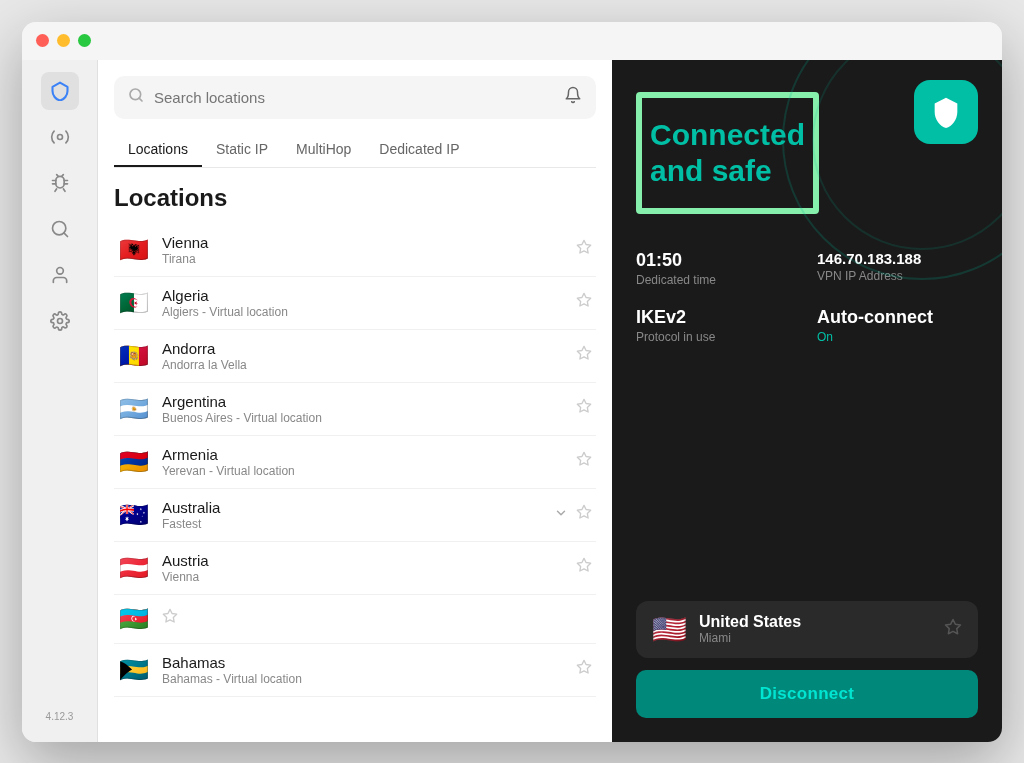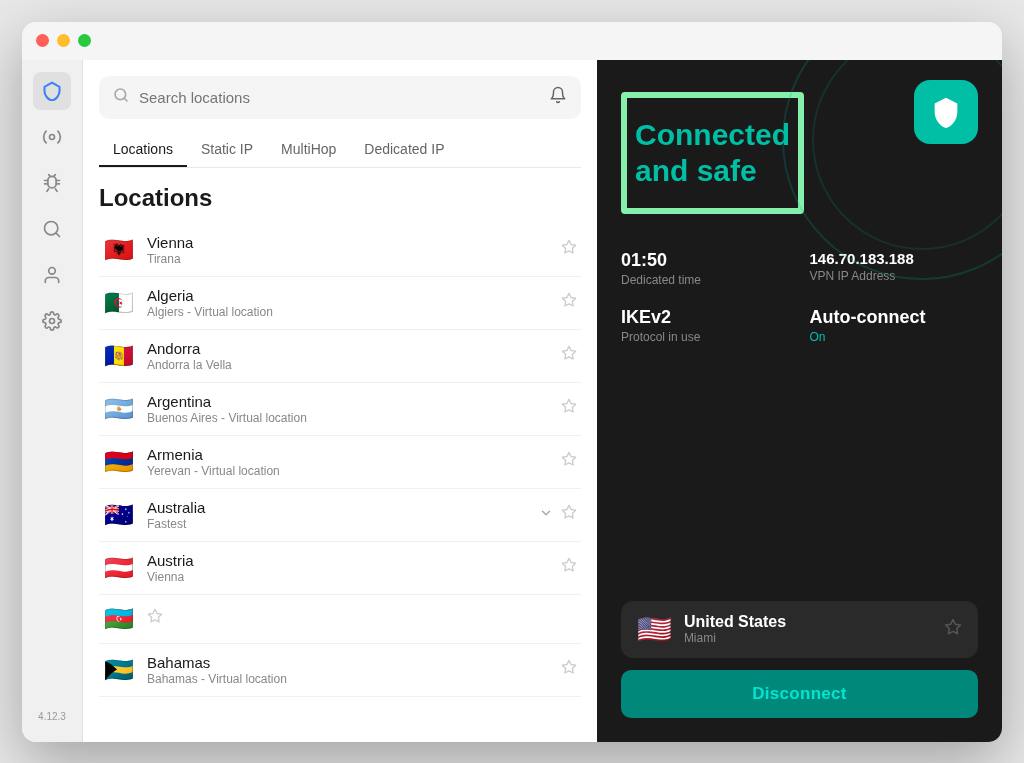--- a/index.html
+++ b/index.html
@@ -38,21 +38,21 @@
     .traffic-light {
       width: 13px; height: 13px;
       border-radius: 50%;
       cursor: pointer;
     }
     .tl-close { background: #ff5f57; }
     .tl-minimize { background: #ffbd2e; }
     .tl-maximize { background: #28c840; }
     
     .sidebar {
-      width: 61px;
+      width: 76px;
       background: #f0f0f0;
       margin-top: 38px;
       display: flex;
       flex-direction: column;
       align-items: center;
       padding: 12px 0;
       gap: 8px;
       border-right: 1px solid #e0e0e0;
       flex-shrink: 0;
     }

